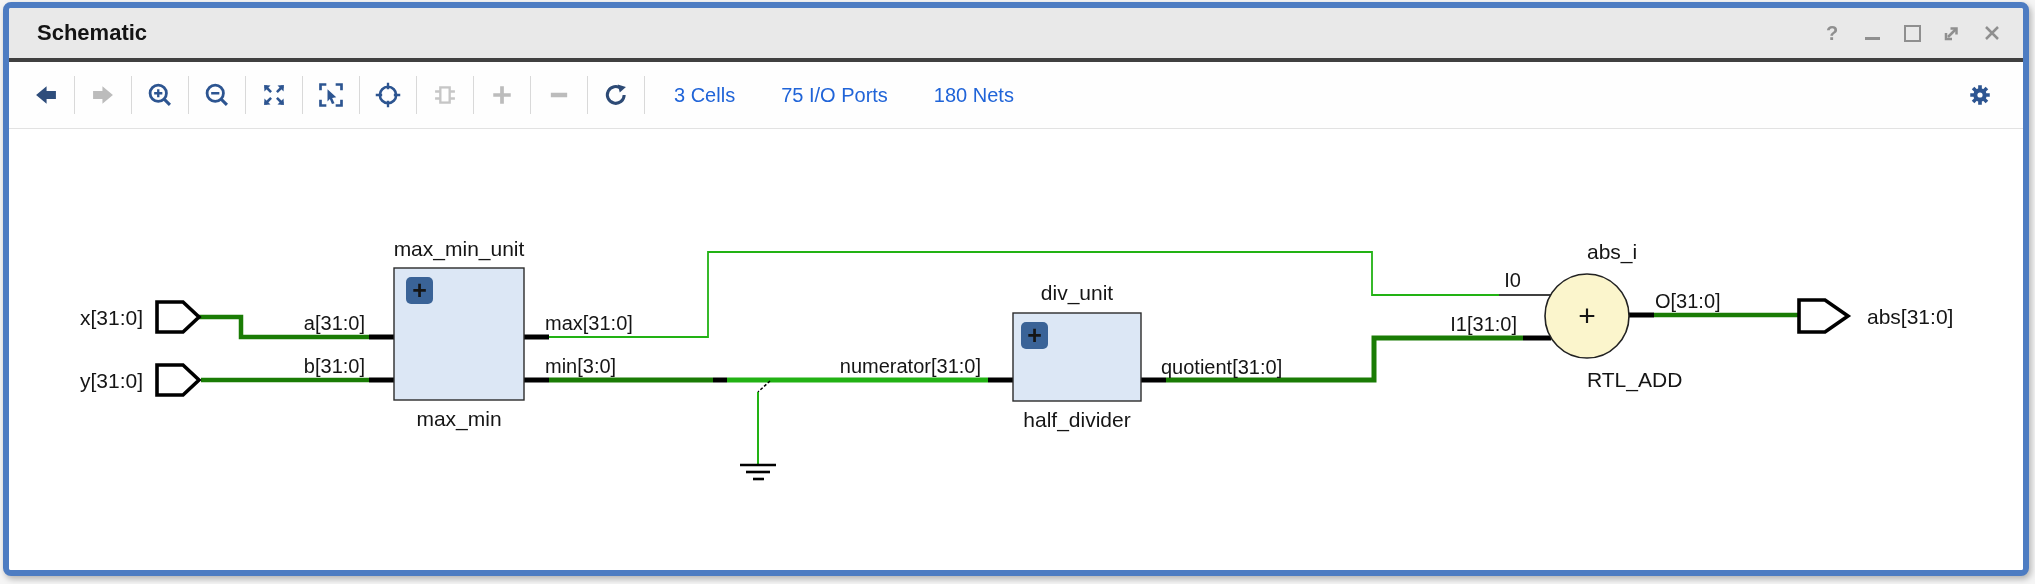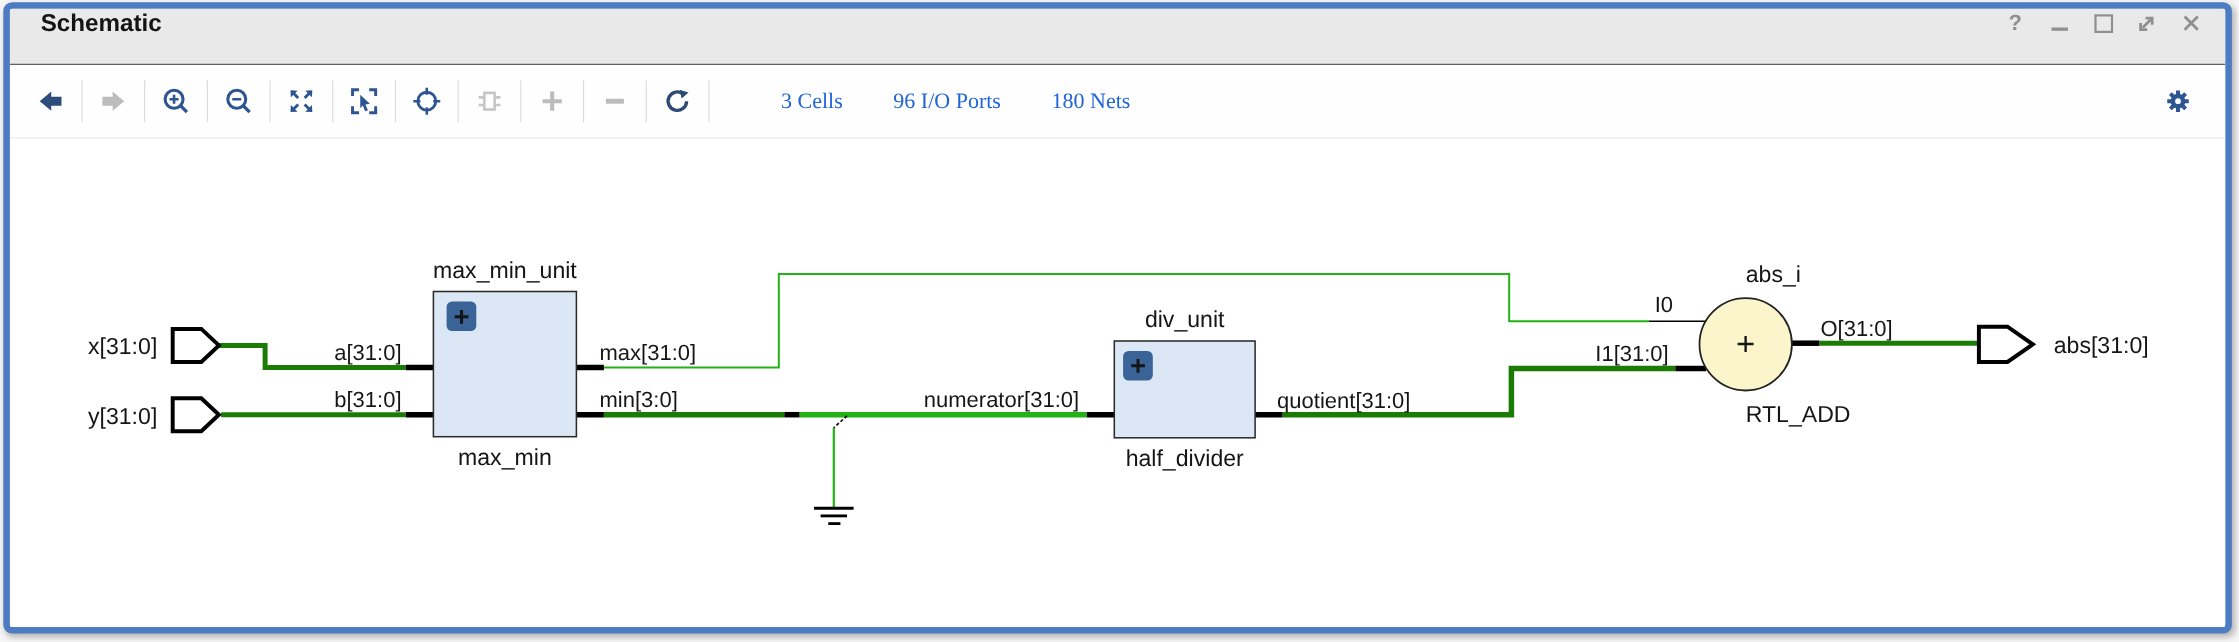--- a/index.html
+++ b/index.html
@@ -1,33 +1,33 @@
 <!DOCTYPE html>
 <html><head>
 <meta charset="utf-8">
 <style>
   html,body{margin:0;padding:0;width:2035px;height:584px;background:#f5f5f5;
     font-family:"Liberation Sans",sans-serif;overflow:hidden;}
   .window{position:absolute;left:3px;top:2px;width:2014px;height:562px;
     background:#fff;border:6px solid #4d7cc2;border-radius:8px;
     box-shadow:2px 3px 6px rgba(0,0,0,.28);display:flex;flex-direction:column;overflow:hidden;}
-  .titlebar{height:50px;flex:0 0 50px;background:#e9e9e9;border-bottom:1px solid #404040;
-    display:flex;align-items:flex-start;}
+  .titlebar{height:50px;flex:0 0 50px;background:#e9e9e9;border-bottom:4px solid #404040;
+    display:flex;align-items:center;}
   .titlebar .title{font-size:22px;font-weight:bold;color:#141414;padding-left:28px;}
   .controls{margin-left:auto;display:flex;align-items:center;gap:14px;padding-right:18px;}
   .wbtn{width:26px;height:26px;display:flex;align-items:center;justify-content:center;
     color:#8f8f8f;font-size:20px;font-weight:bold;cursor:default;}
   .min-glyph{display:inline-block;width:15px;height:0;border-bottom:3px solid #8f8f8f;margin-top:10px;}
   .max-glyph{display:inline-block;width:13px;height:13px;border:2.5px solid #8f8f8f;}
   .toolbar{height:66px;flex:0 0 66px;background:#fefefe;border-bottom:1px solid #e2e2e2;
     display:flex;align-items:center;padding:0 0 0 14px;}
   .tbtn{width:46px;height:46px;border:none;background:transparent;display:flex;
     align-items:center;justify-content:center;padding:0;}
   .sep{width:1px;height:38px;background:#d9d9d9;margin:0 5px;flex:0 0 1px;}
-  .stats{display:flex;align-items:center;margin-left:60px;gap:46px;font-family:Liberation Serif, serif;}
+  .stats{display:flex;align-items:center;margin-left:24px;gap:46px;}
   .tlink{font-size:20px;color:#2064d8;text-decoration:none;cursor:pointer;}
   .spacer{flex:1;}
   .gearwrap{margin-right:20px;}
   .canvas{flex:1;background:#fff;position:relative;}
   .canvas svg{display:block;width:100%;height:100%;}
   svg text{fill:#151515;}
   .lbl{font-size:21px;}
   .pinlbl{font-size:20px;}
 </style>
 </head>
@@ -156,21 +156,21 @@
     <button class="tbtn">
       <svg width="28" height="28" viewBox="0 0 24 24">
         <path d="M19 12 A 7.2 7.2 0 1 1 16.4 6.4" fill="none" stroke="#2d4a75" stroke-width="2.6"></path>
         <path d="M13.5 3 L20.5 5.2 L15.2 9.8 Z" fill="#2d4a75"></path>
       </svg>
     </button>
     <div class="sep"></div>
 
     <div class="stats">
       <a class="tlink">3 Cells</a>
-      <a class="tlink">96 I/O Ports</a>
+      <a class="tlink">75 I/O Ports</a>
       <a class="tlink">180 Nets</a>
     </div>
 
     <div class="spacer"></div>
 
     <button class="tbtn gearwrap">
       <svg width="26" height="26" viewBox="0 0 24 24">
         <g stroke="#2d5591" stroke-width="3.4">
           <path d="M12 3 V21 M3 12 H21 M5.6 5.6 L18.4 18.4 M18.4 5.6 L5.6 18.4"></path>
         </g>

